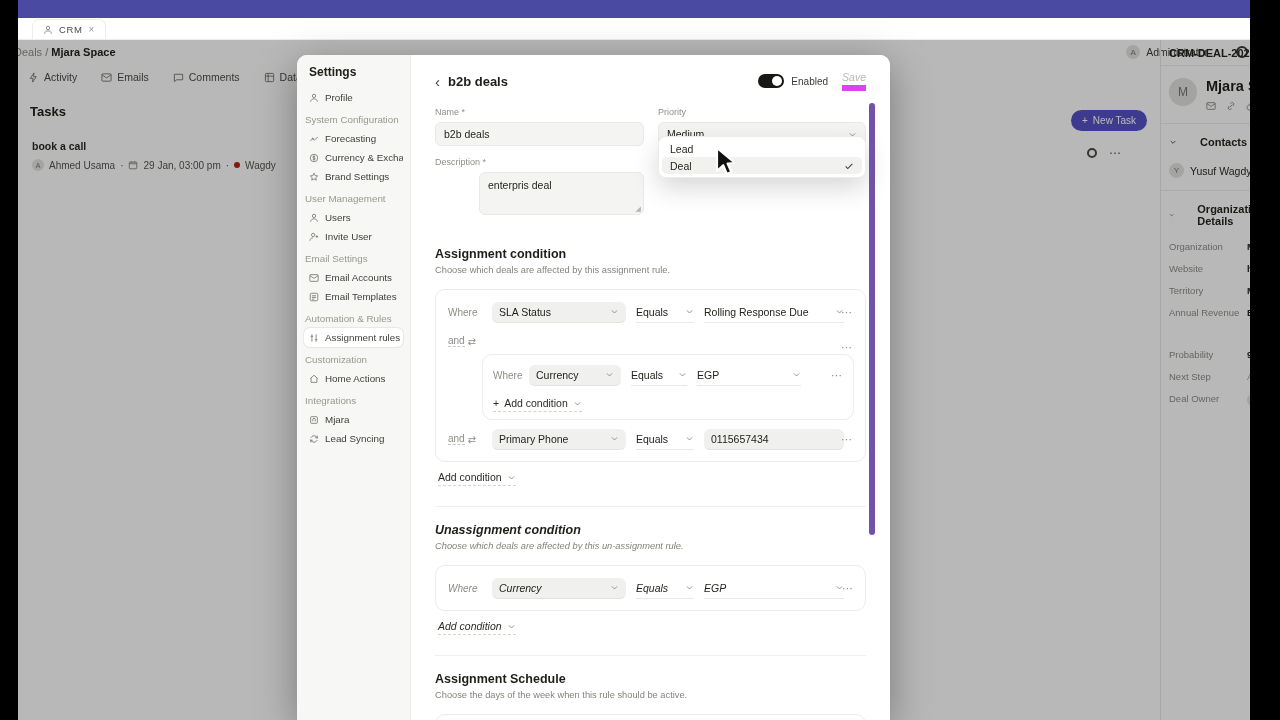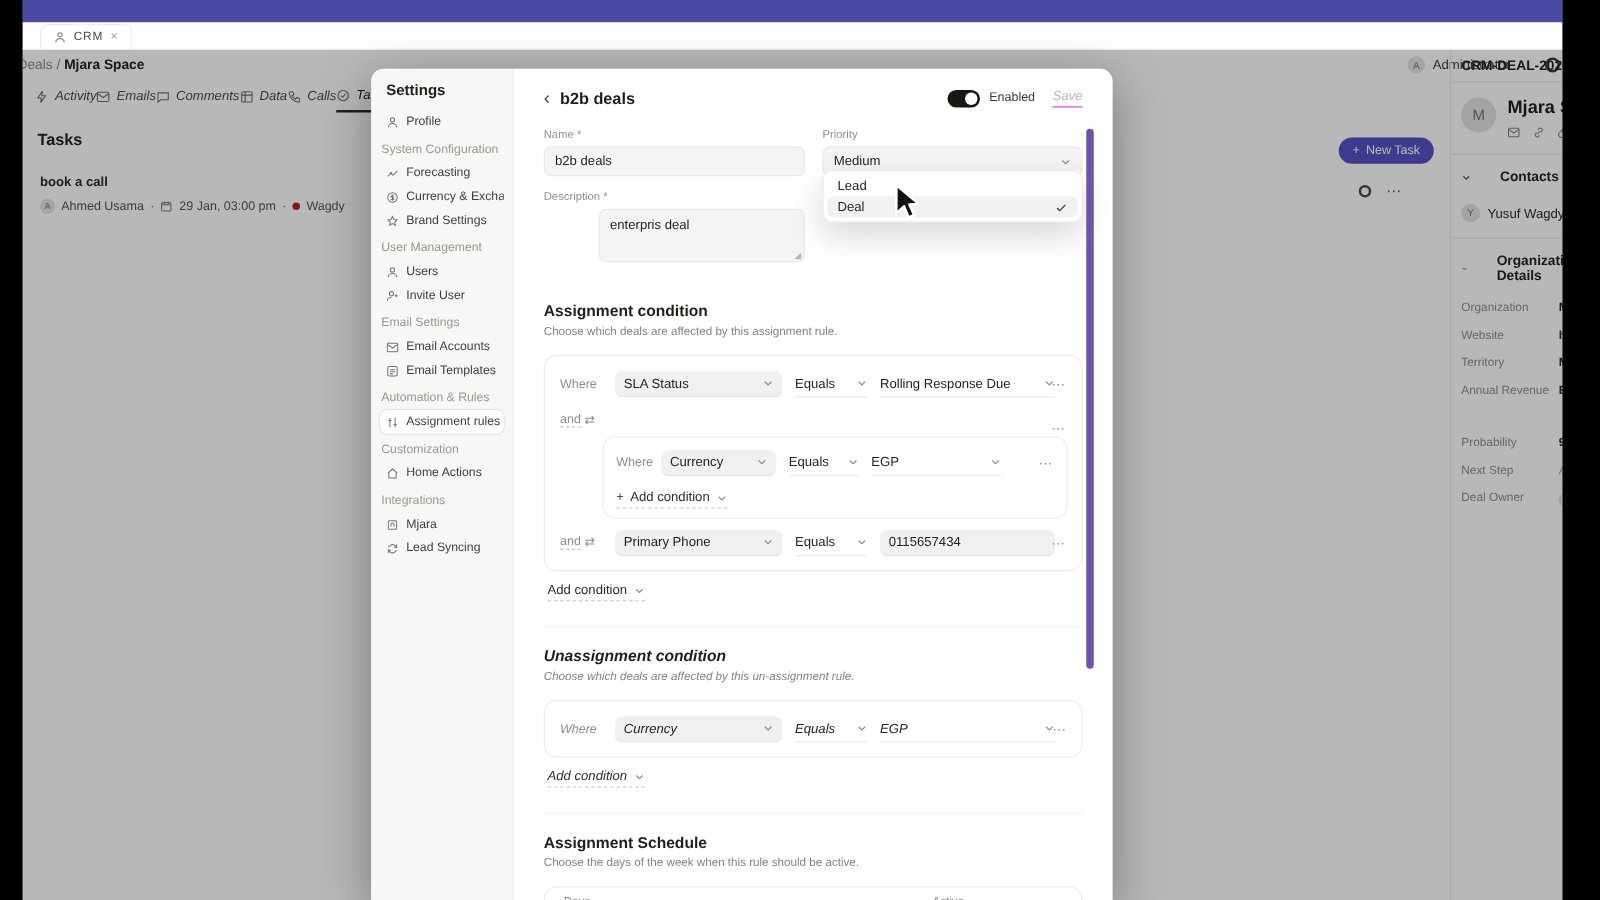--- a/index.html
+++ b/index.html
@@ -1,18 +1,18 @@
 <!DOCTYPE html>
 <html><head>
 <meta charset="utf-8">
 <style>
   * { margin:0; padding:0; box-sizing:border-box; }
   html,body { width:1280px; height:720px; overflow:hidden; background:#000;
     font-family:"Liberation Sans", sans-serif; }
-  .stage { position:relative; width:1280px; height:720px; background:#4c1d95; }
+  .stage { position:relative; width:1280px; height:720px; background:#7dd3fc; }
 
   
   .bar { position:absolute; top:0; bottom:0; background:#000; z-index:60; }
   .bar-left { left:0; width:18px; }
   .bar-right { left:1250px; width:30px; }
 
   
   .app { position:absolute; left:18px; top:0; width:1232px; height:720px; background:#fff; }
   .topbar { position:absolute; left:0; top:0; right:0; height:18px; background:#4b4aa3; }
   .tabstrip { position:absolute; left:0; top:18px; right:0; height:22px; background:#fff;
@@ -26,21 +26,21 @@
   .crumbrow { position:absolute; left:0; top:0; right:0; height:24px; display:flex;
     align-items:center; justify-content:space-between; padding:0 10px 0 0; }
   .crumb { margin-left:-4px; font-size:11px; color:#8b8b86; white-space:nowrap; }
   .crumb b { color:#22221e; font-weight:bold; }
   .adminchip { display:flex; align-items:center; gap:6px; font-size:10.5px; color:#3c3c38; margin-right:14px; }
   .mini-av { width:14px; height:14px; border-radius:50%; background:#e4e4e1; color:#77776f;
     font-size:8px; display:flex; align-items:center; justify-content:center; }
   .corner-ic { width:12px; height:12px; border-radius:50%; border:2.5px solid #3a3a36; margin-right:-8px; }
 
   .tabsrow { position:absolute; left:0; top:24px; right:0; height:26px; display:flex;
-    align-items:center; padding-left:10px; font-size:10.5px; color:#4b4b46;font-style:italic; }
+    align-items:center; gap:24px; padding-left:10px; font-size:10.5px; color:#4b4b46; }
   .rtab { display:flex; align-items:center; gap:5px; height:26px; }
   .rtab svg { width:11px; height:11px; stroke:#73736c; }
   .rtab.active { border-bottom:2px solid #2b2b27; color:#22221e; }
 
   .tasks-title { position:absolute; left:12px; top:64px; font-size:13px; font-weight:bold; color:#22221e; }
   .task-item { position:absolute; left:14px; top:100px; }
   .task-item .t { font-size:10.5px; font-weight:bold; color:#2a2a25; }
   .task-meta { display:flex; align-items:center; gap:5px; margin-top:7px; font-size:10px; color:#55554f; }
   .task-meta svg { width:10px; height:10px; stroke:#7d7d76; }
   .red-dot { width:6px; height:6px; border-radius:50%; background:#b32318; }
@@ -93,21 +93,21 @@
   .nh { font-size:9.8px; color:#98988f; padding-left:1px; margin-top:3px; white-space:nowrap; }
 
   .scontent { position:relative; flex:1; background:#fff; overflow:hidden; }
   .m-header { display:flex; align-items:center; padding:16px 24px 0 24px; }
   .backc { font-size:15px; color:#44443f; margin-right:8px; line-height:1; }
   .m-title { font-size:13px; font-weight:bold; color:#1e1e1a; flex:1; }
   .toggle { width:26px; height:14px; border-radius:8px; background:#171714; position:relative; flex:none; }
   .toggle::after { content:""; position:absolute; right:2px; top:2px; width:10px; height:10px;
     border-radius:50%; background:#fff; }
   .enb { font-size:10px; color:#3a3a35; margin:0 14px 0 7px; }
-  .save { font-size:10.5px; color:#b7b7b2; padding-bottom:2px; border-bottom:1px solid #d946ef;font-style:italic; }
+  .save { font-size:10.5px; color:#b7b7b2; padding-bottom:2px; border-bottom:6px solid #d946ef;font-style:italic; }
 
   .formgrid { display:grid; grid-template-columns:209px 208px; column-gap:14px; padding:16px 24px 0 24px; }
   .flabel { font-size:9px; color:#8f8f89; margin-bottom:5px; }
   .finput { background:#f4f4f2; border:1px solid #e8e8e5; border-radius:6px; height:24px;
     font-size:10.5px; color:#26261f; display:flex; align-items:center; padding:0 8px; }
   .fselect { justify-content:space-between; }
   .ftextarea { height:43px; align-items:flex-start; padding-top:6px; position:relative;margin-left:44px; }
   .resize-h { position:absolute; right:2px; bottom:1px; font-size:7px; color:#b5b5af; transform:rotate(0deg); }
   .mt12 { margin-top:11px; }
 

